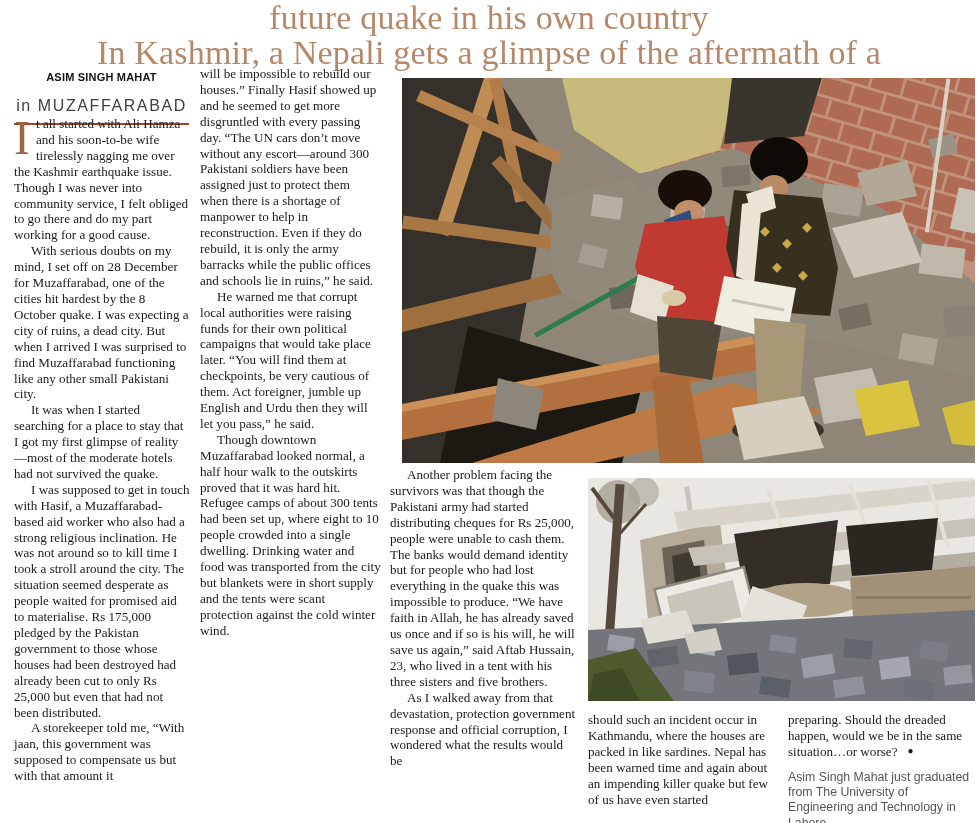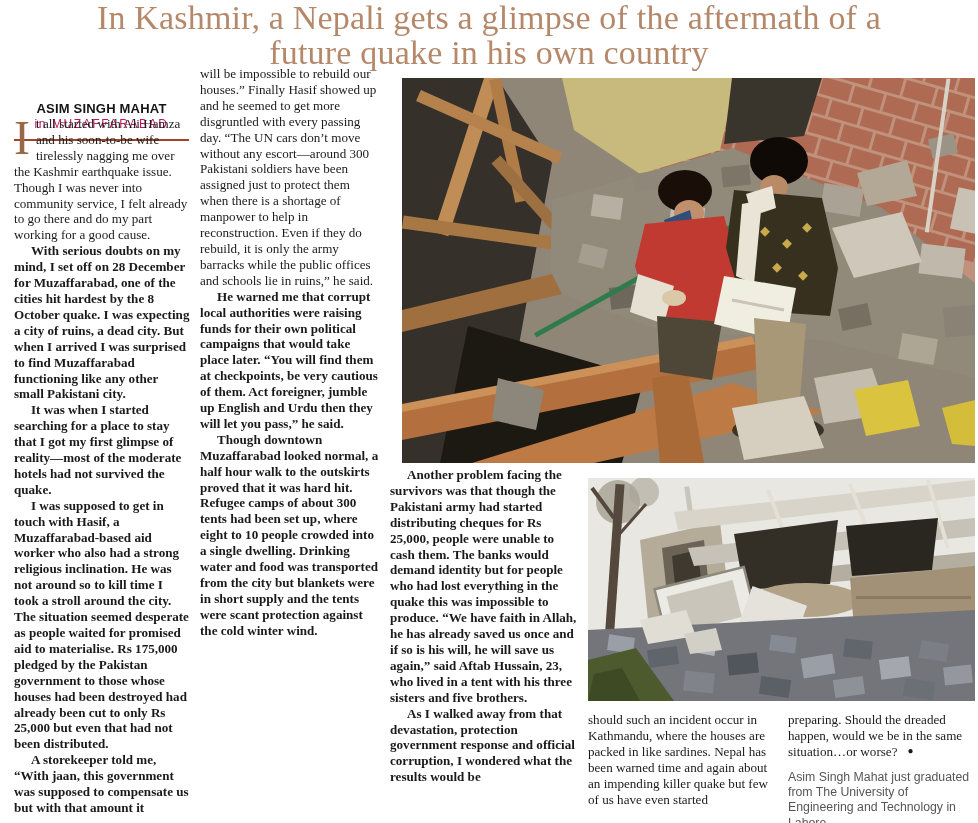--- a/index.html
+++ b/index.html
@@ -4,58 +4,58 @@
 <style>
   html,body{margin:0;padding:0;background:#ffffff;}
   .page{position:relative;width:978px;height:823px;background:#ffffff;overflow:hidden;
         font-family:"Liberation Serif",serif;}
   .headline{position:absolute;top:0;left:0;width:978px;margin:0;text-align:center;
             font-weight:normal;font-family:"Liberation Serif",serif;
             font-size:34px;line-height:35px;color:#b5886a;letter-spacing:0.2px;}
   .headline span{display:block;}
   .byline{position:absolute;left:14px;top:71px;width:175px;text-align:center;
           font-family:"Liberation Sans",sans-serif;}
-  .byline-author{font-weight:bold;font-size:13px;color:#141414;letter-spacing:0.2px;margin-top:30px;}
-  .byline-location{font-size:12px;color:#be185d;letter-spacing:1.6px;margin-top:1px;}
+  .byline-author{font-weight:bold;font-size:11px;color:#141414;letter-spacing:0.2px;}
+  .byline-location{font-size:16px;color:#404040;letter-spacing:1.6px;margin-top:14px;}
   .byline-rule{height:2px;background:#a04526;margin-top:8px;}
   .col{position:absolute;font-size:13.1px;line-height:15.9px;color:#1a1a1a;}
   .col p{margin:0;}
-  .col p.indent{text-indent:17px;font-weight:bold;}
+  .col p.indent{text-indent:17px;}
   .col1{left:14px;top:116px;width:176px;}
   .col2{left:200px;top:66px;width:181px;}
   .col3{left:390px;top:467px;width:188px;}
   .col4{left:588px;top:712px;width:193px;}
   .col5{left:788px;top:712px;width:187px;}
   .dropcap{float:left;font-size:48px;line-height:39px;padding:2px 6px 0 0;color:#996947;}
   .endmark{font-size:10px;padding-left:10px;position:relative;top:-2px;}
   .bio{margin-top:9px;font-family:"Liberation Sans",sans-serif;font-size:12.3px;
        line-height:15.3px;color:#565656;}
   .photo{position:absolute;}
   .photo svg{display:block;width:100%;height:100%;}
   .photo1{left:402px;top:78px;width:573px;height:385px;}
   .photo2{left:588px;top:478px;width:387px;height:223px;}
 </style>
 </head>
 <body>
 
 <div class="page">
 
   <h1 class="headline">
+    <span>future quake in his own country</span>
     <span>In Kashmir, a Nepali gets a glimpse of the aftermath of a</span>
-    <span>future quake in his own country</span>
   </h1>
 
   <div class="byline">
     <div class="byline-author">ASIM SINGH MAHAT</div>
     <div class="byline-location">in MUZAFFARABAD</div>
     <div class="byline-rule"></div>
   </div>
 
   <div class="col col1">
-    <p><span class="dropcap">I</span><span>t all started with Ali Hamza and his soon-to-be wife tirelessly nagging me over the Kashmir earthquake issue. Though I was never into community service, I felt already to go there and do my part working for a good cause.</span></p>
+    <p><span class="dropcap">I</span><span>t all started with Ali Hamza and his soon-to-be wife tirelessly nagging me over the Kashmir earthquake issue. Though I was never into community service, I felt obliged to go there and do my part working for a good cause.</span></p>
     <p class="indent">With serious doubts on my mind, I set off on 28 December for Muzaffarabad, one of the cities hit hardest by the 8 October quake. I was expecting a city of ruins, a dead city. But when I arrived I was surprised to find Muzaffarabad functioning like any other small Pakistani city.</p>
     <p class="indent">It was when I started searching for a place to stay that I got my first glimpse of reality—most of the moderate hotels had not survived the quake.</p>
     <p class="indent">I was supposed to get in touch with Hasif, a Muzaffarabad-based aid worker who also had a strong religious inclination. He was not around so to kill time I took a stroll around the city. The situation seemed desperate as people waited for promised aid to materialise. Rs 175,000 pledged by the Pakistan government to those whose houses had been destroyed had already been cut to only Rs 25,000 but even that had not been distributed.</p>
     <p class="indent">A storekeeper told me, “With jaan, this government was supposed to compensate us but with that amount it</p>
   </div>
 
   <div class="col col2">
     <p>will be impossible to rebuild our houses.” Finally Hasif showed up and he seemed to get more disgruntled with every passing day. “The UN cars don’t move without any escort—around 300 Pakistani soldiers have been assigned just to protect them when there is a shortage of manpower to help in reconstruction. Even if they do rebuild, it is only the army barracks while the public offices and schools lie in ruins,” he said.</p>
     <p class="indent">He warned me that corrupt local authorities were raising funds for their own political campaigns that would take place later. “You will find them at checkpoints, be very cautious of them. Act foreigner, jumble up English and Urdu then they will let you pass,” he said.</p>
     <p class="indent">Though downtown Muzaffarabad looked normal, a half hour walk to the outskirts proved that it was hard hit. Refugee camps of about 300 tents had been set up, where eight to 10 people crowded into a single dwelling. Drinking water and food was transported from the city but blankets were in short supply and the tents were scant protection against the cold winter wind.</p>

